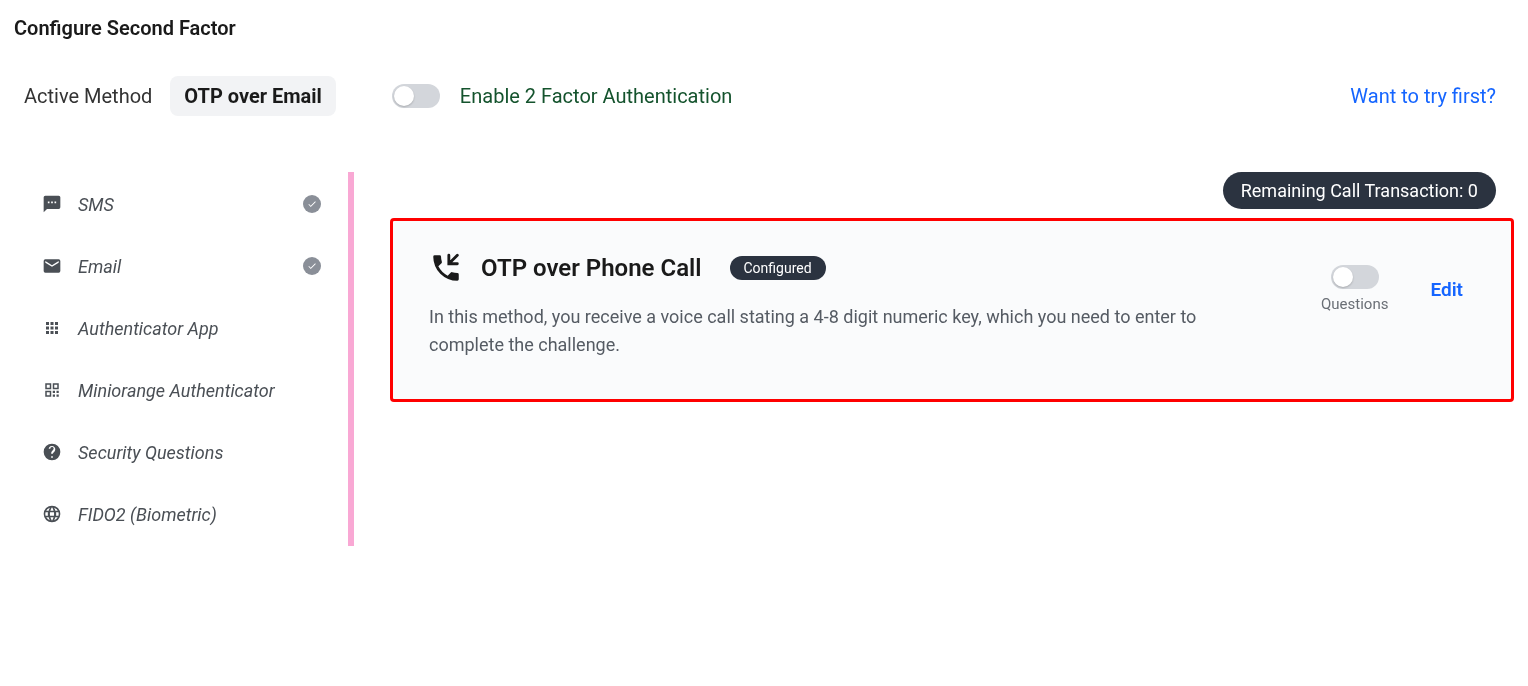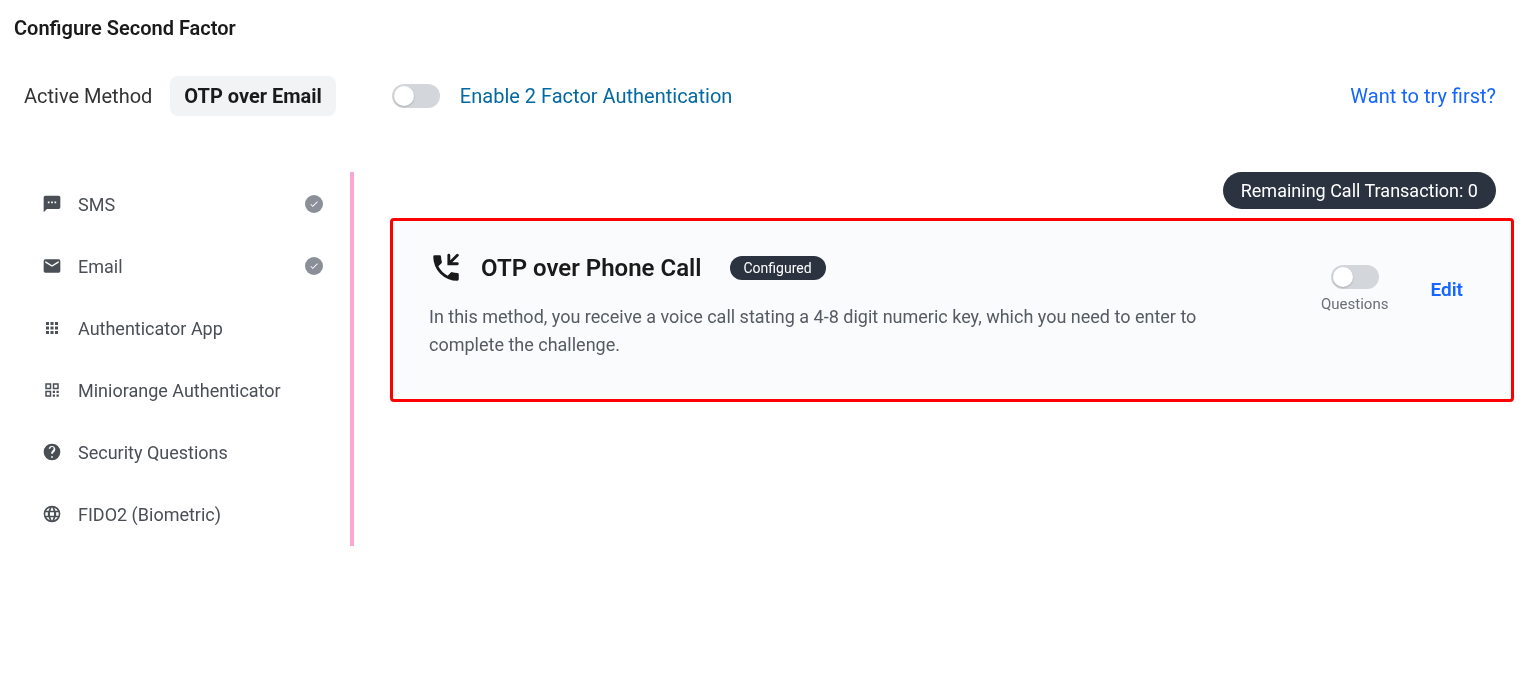--- a/index.html
+++ b/index.html
@@ -56,37 +56,38 @@
     background: #fff;
     border-radius: 50%;
     position: absolute;
     top: 2px;
     left: 2px;
     box-shadow: 0 1px 2px rgba(0,0,0,.2);
   }
   .toggle-label {
     margin-left: 20px;
     font-size: 20px;
-    color: #0369a1;
+    color: #14532d;
   }
   .try-first-link {
     margin-left: auto;
     font-size: 20px;
     color: #1565ff;
     cursor: pointer;
     margin-right: 18px;
   }
   .content-row {
     display: flex;
   }
   .sidebar {
     width: 340px;
-    border-right: 4px solid #f9a8d4;
+    border-right: 6px solid #f9a8d4;
     padding-right: 0;
     position: relative;
+    font-style: italic;
   }
   .side-item {
     display: flex;
     align-items: center;
     padding: 18px 18px 18px 20px;
     cursor: pointer;
     font-size: 18px;
     color: #4a4f55;
     position: relative;
     margin: 2px 8px 2px 6px;

